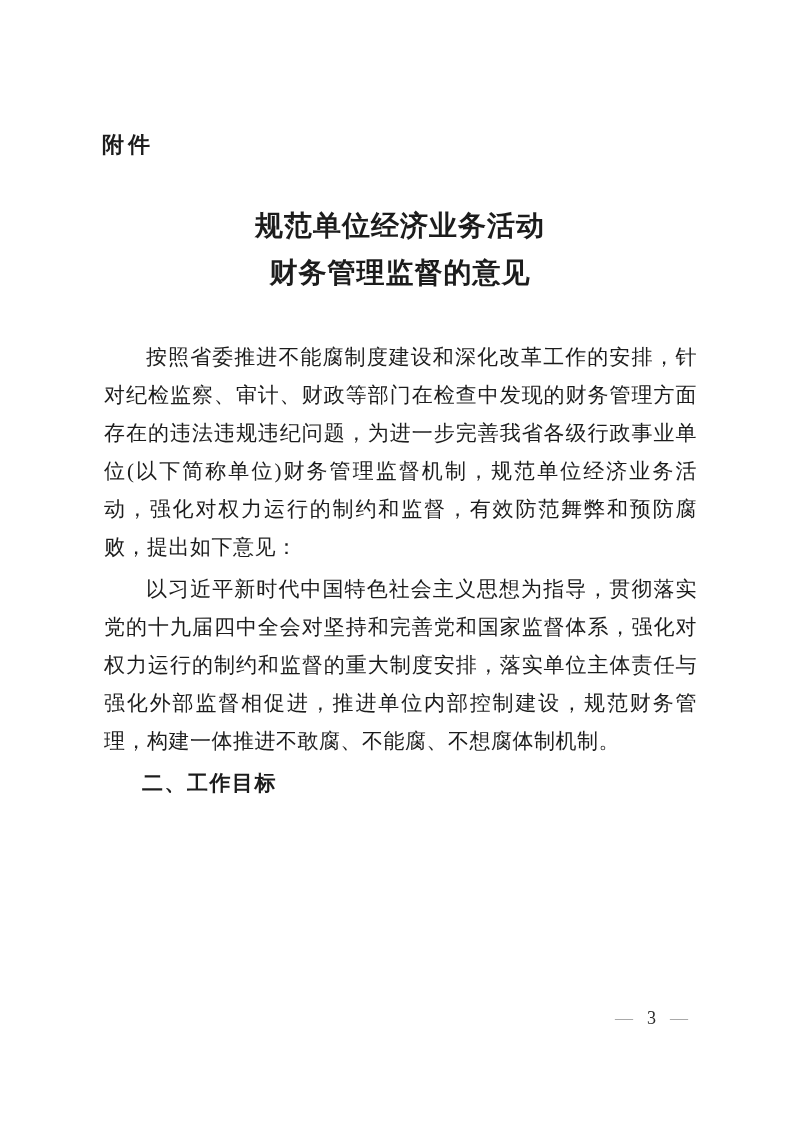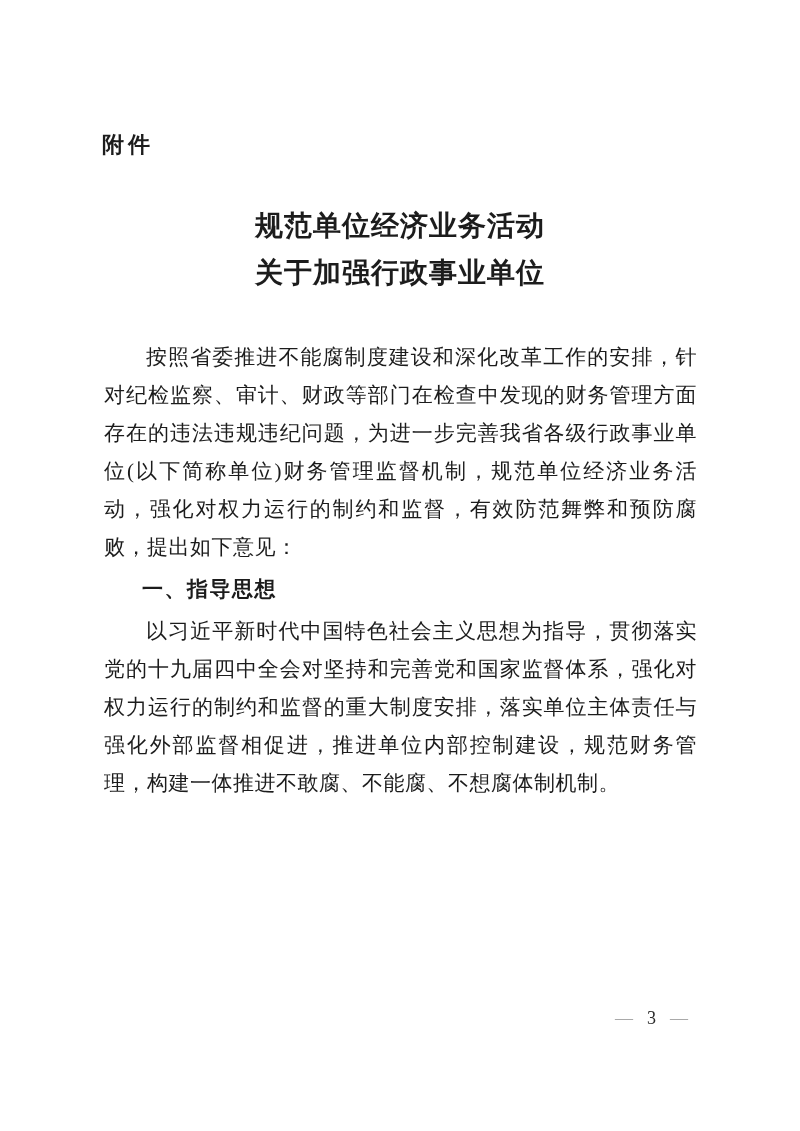--- a/index.html
+++ b/index.html
@@ -83,26 +83,26 @@
 </style>
 </head>
 <body>
 
 <div class="page">
 
   <div class="attachment">附件</div>
 
   <h1 class="title">
     <span class="title-line">规范单位经济业务活动</span>
-    <span class="title-line">关于加强行政事业单位</span>
+    <span class="title-line">财务管理监督的意见</span>
   </h1>
 
   <div class="content">
     <p class="body-para">按照省委推进不能腐制度建设和深化改革工作的安排，针对纪检监察、审计、财政等部门在检查中发现的财务管理方面存在的违法违规违纪问题，为进一步完善我省各级行政事业单位(以下简称单位)财务管理监督机制，规范单位经济业务活动，强化对权力运行的制约和监督，有效防范舞弊和预防腐败，提出如下意见：</p>
-    <h2 class="section-heading">一、指导思想</h2>
     <p class="body-para">以习近平新时代中国特色社会主义思想为指导，贯彻落实党的十九届四中全会对坚持和完善党和国家监督体系，强化对权力运行的制约和监督的重大制度安排，落实单位主体责任与强化外部监督相促进，推进单位内部控制建设，规范财务管理，构建一体推进不敢腐、不能腐、不想腐体制机制。</p>
+    <h2 class="section-heading">二、工作目标</h2>
   </div>
 
   <div class="page-footer">
     <span class="dash">—</span><span class="num">3</span><span class="dash">—</span>
   </div>
 
 </div>
 
 </body></html>

